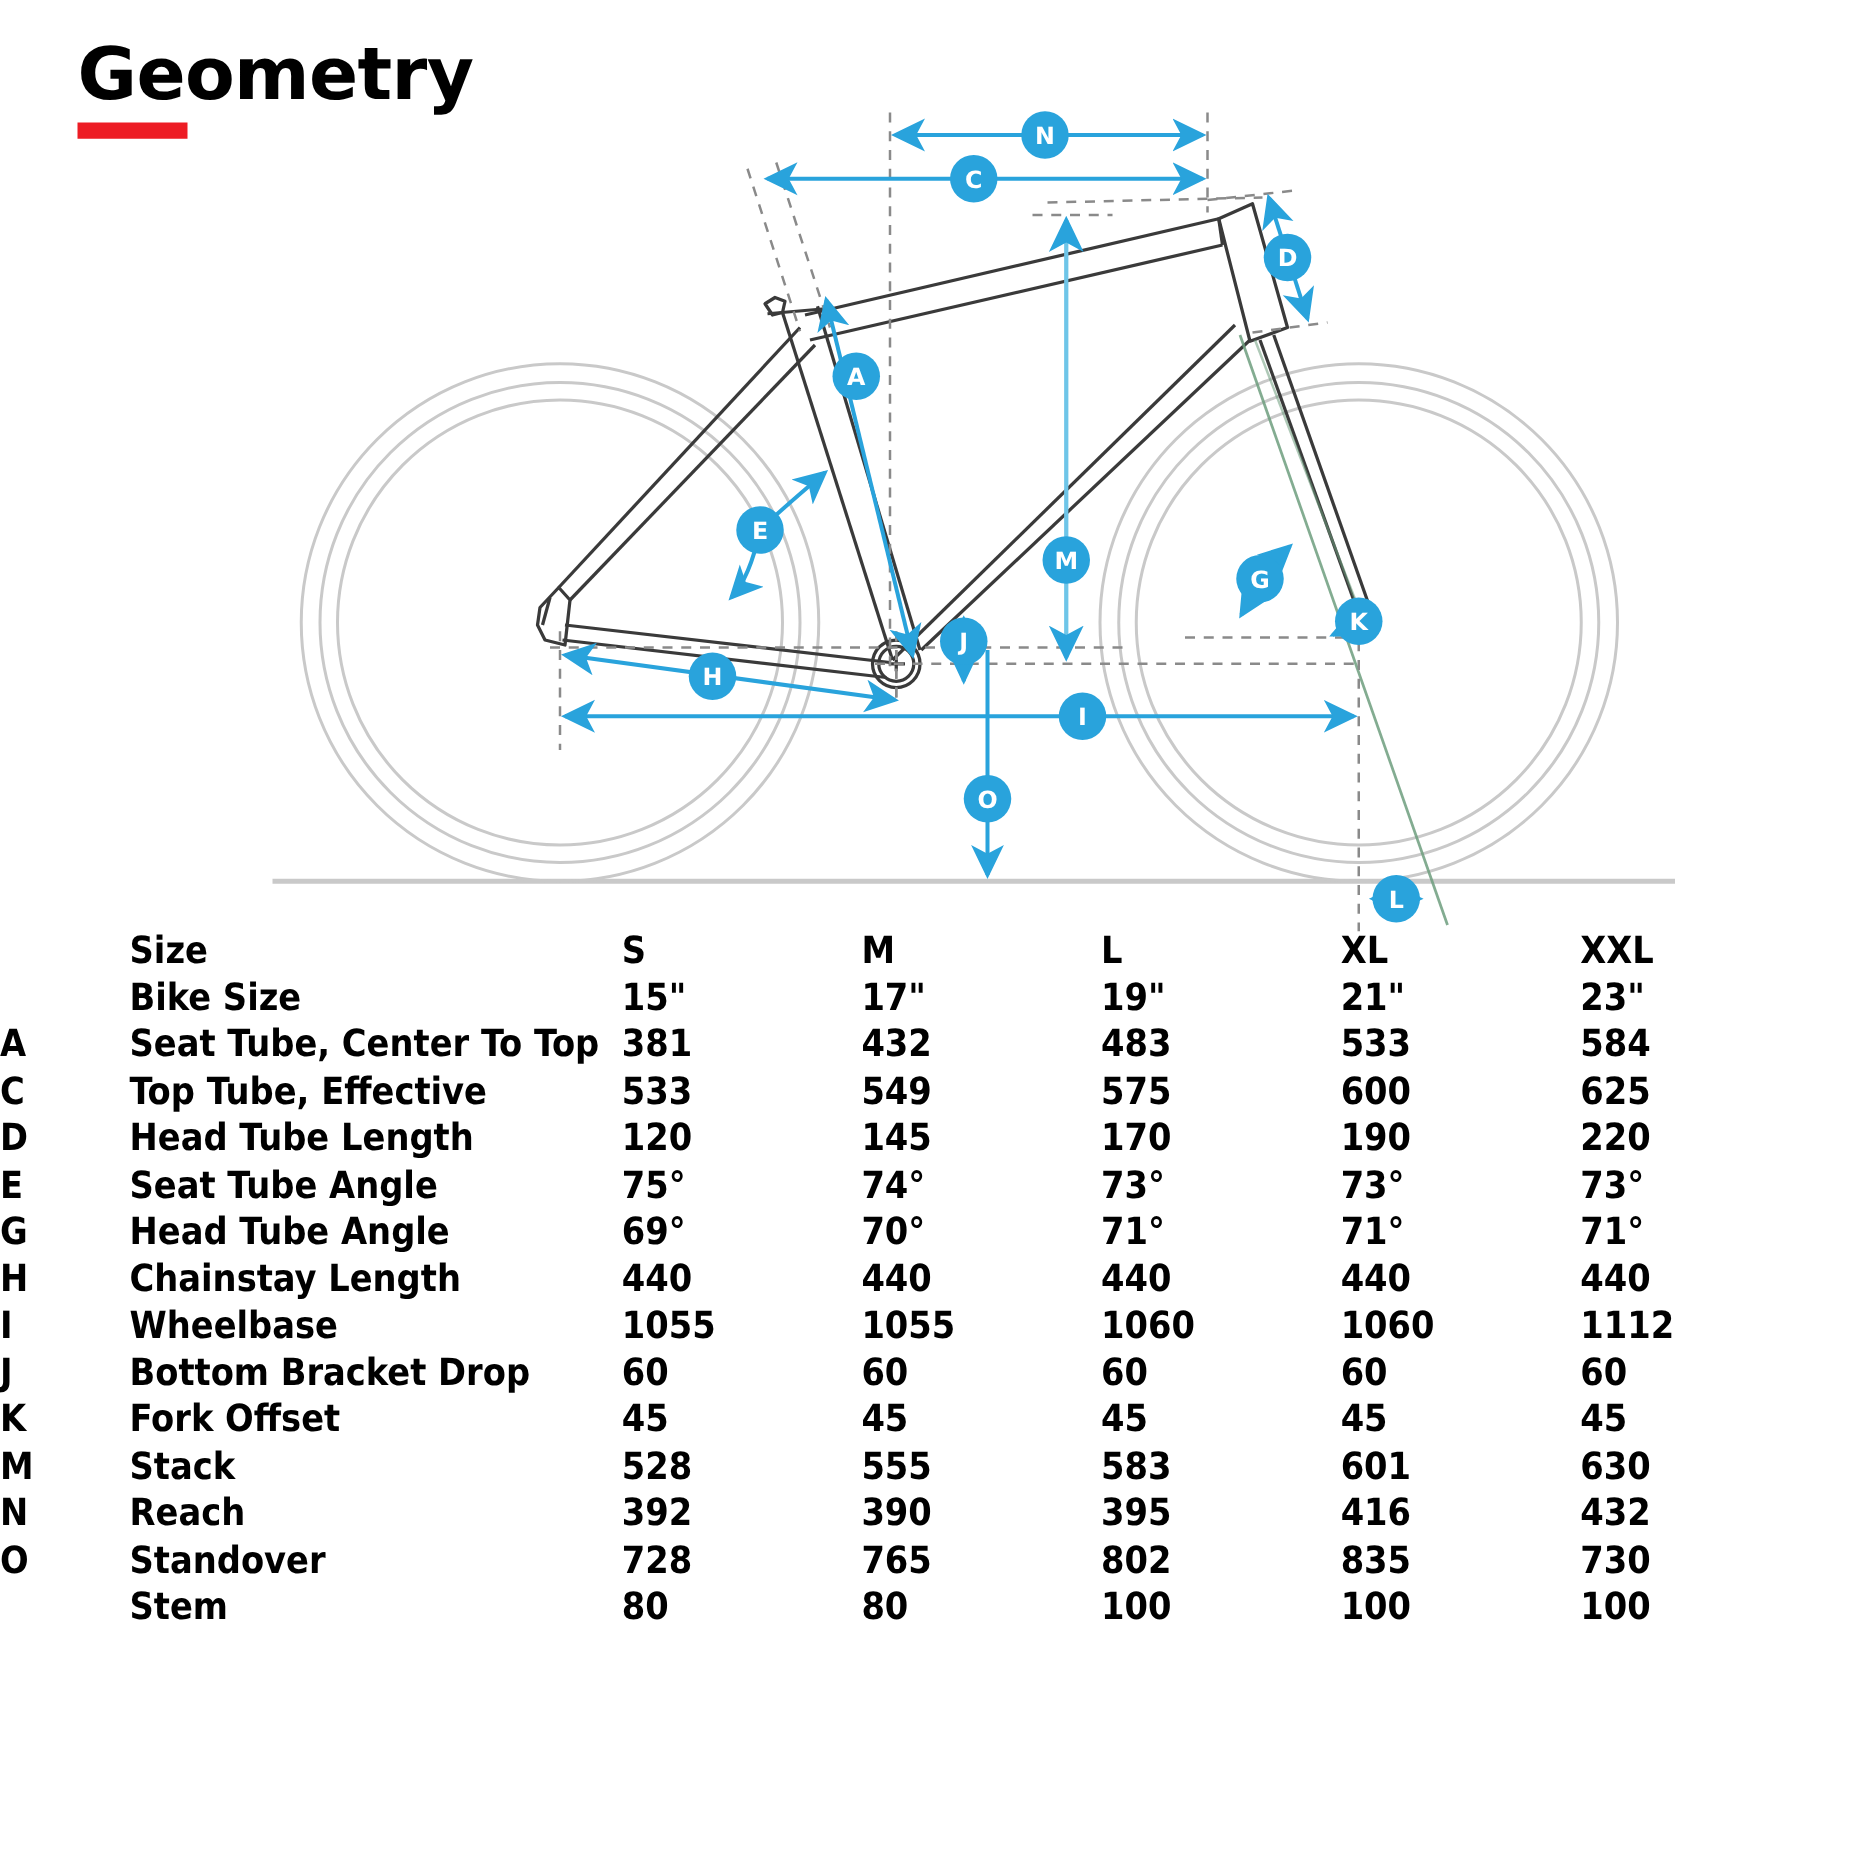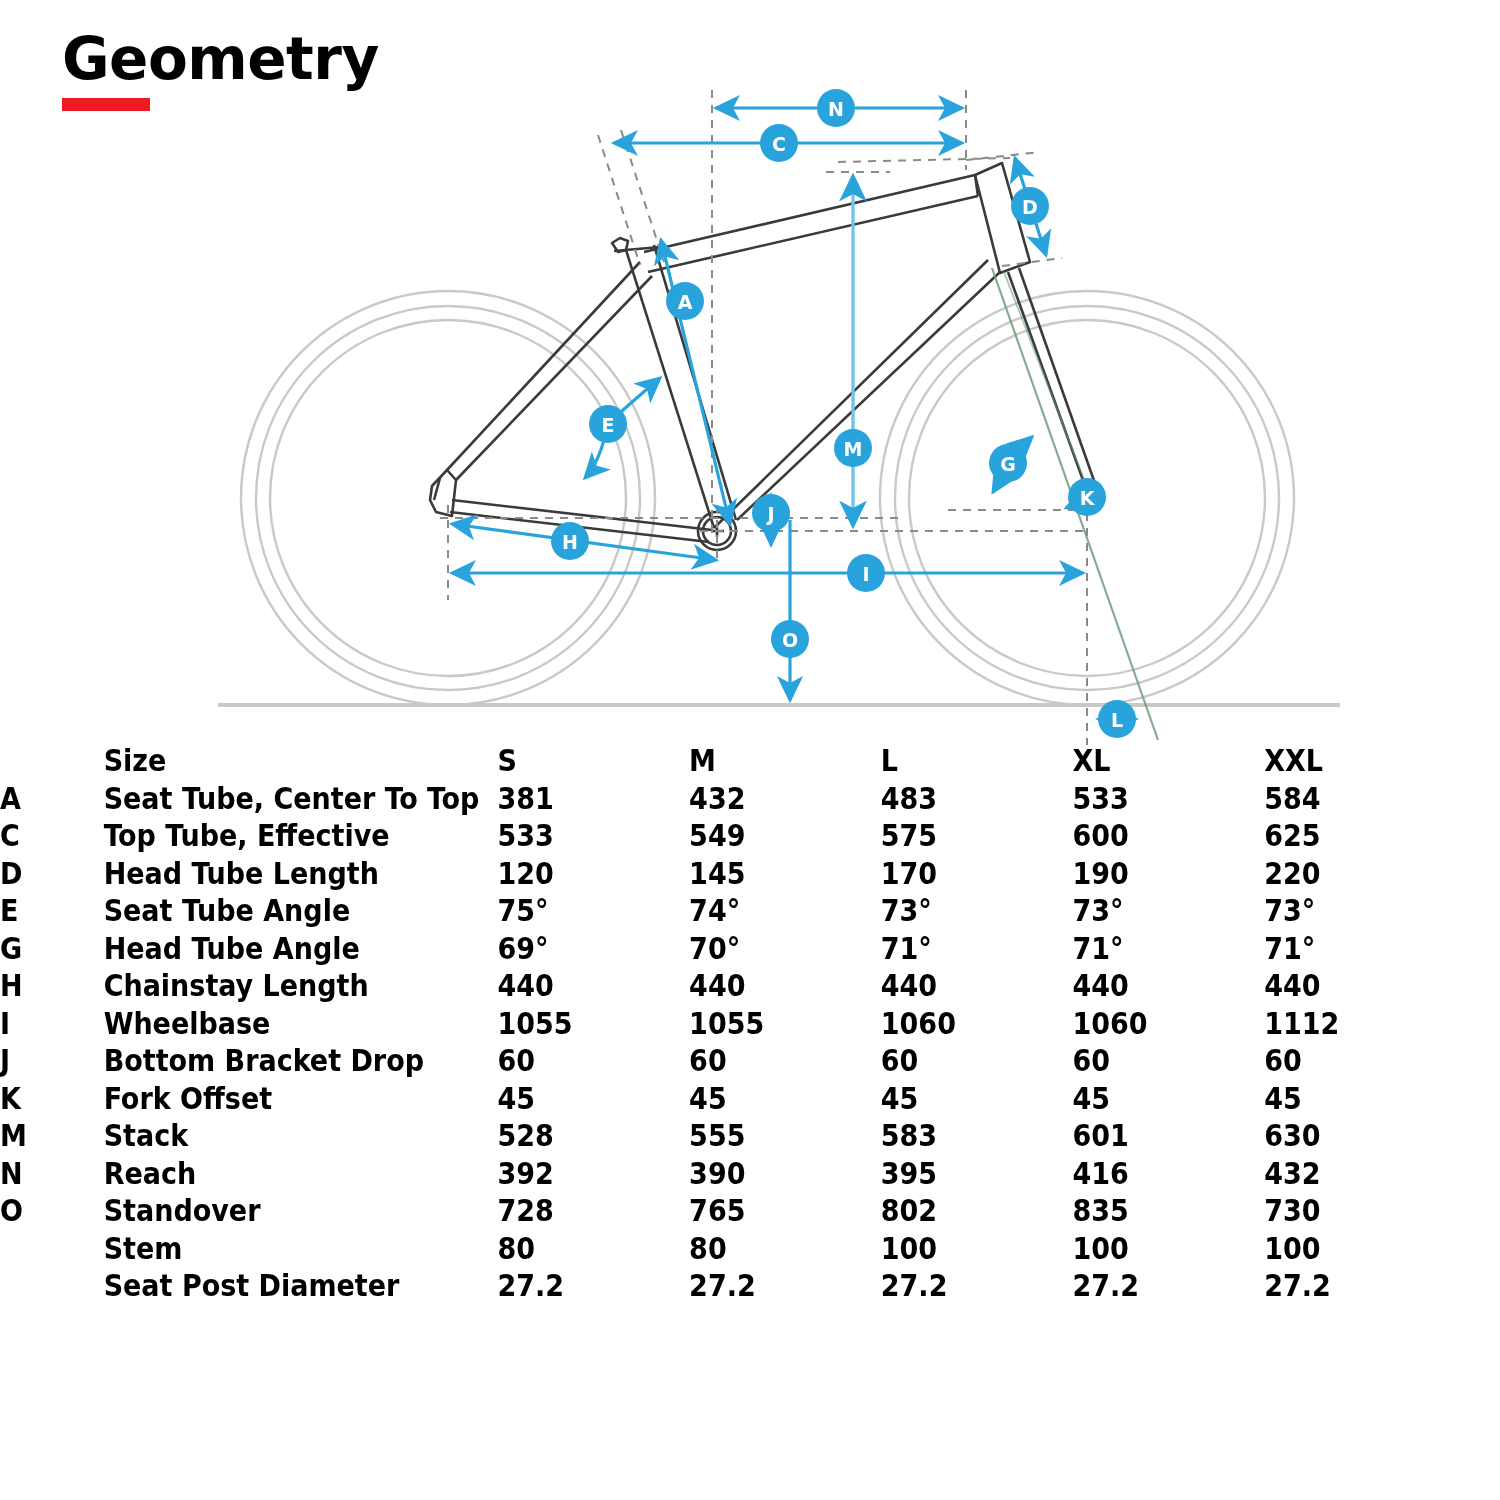--- a/index.html
+++ b/index.html
@@ -283,20 +283,29 @@
         <tr>
           <td class="key-cell"></td>
           <td class="label-cell">Size</td>
           <td class="val-cell first">S</td>
           <td class="val-cell">M</td>
           <td class="val-cell">L</td>
           <td class="val-cell">XL</td>
           <td class="val-cell">XXL</td>
         </tr>
         <tr>
+          <td class="key-cell"></td>
+          <td class="label-cell">Bike Size</td>
+          <td class="val-cell first">15"</td>
+          <td class="val-cell">17"</td>
+          <td class="val-cell">19"</td>
+          <td class="val-cell">21"</td>
+          <td class="val-cell">23"</td>
+        </tr>
+        <tr>
           <td class="key-cell">A</td>
           <td class="label-cell">Seat Tube, Center To Top</td>
           <td class="val-cell first">381</td>
           <td class="val-cell">432</td>
           <td class="val-cell">483</td>
           <td class="val-cell">533</td>
           <td class="val-cell">584</td>
         </tr>
         <tr>
           <td class="key-cell">C</td>
@@ -399,25 +408,16 @@
         </tr>
         <tr>
           <td class="key-cell"></td>
           <td class="label-cell">Stem</td>
           <td class="val-cell first">80</td>
           <td class="val-cell">80</td>
           <td class="val-cell">100</td>
           <td class="val-cell">100</td>
           <td class="val-cell">100</td>
         </tr>
-        <tr>
-          <td class="key-cell"></td>
-          <td class="label-cell">Seat Post Diameter</td>
-          <td class="val-cell first">27.2</td>
-          <td class="val-cell">27.2</td>
-          <td class="val-cell">27.2</td>
-          <td class="val-cell">27.2</td>
-          <td class="val-cell">27.2</td>
-        </tr>
       </tbody>
   </table>
 
 </div>
 
 </body></html>

